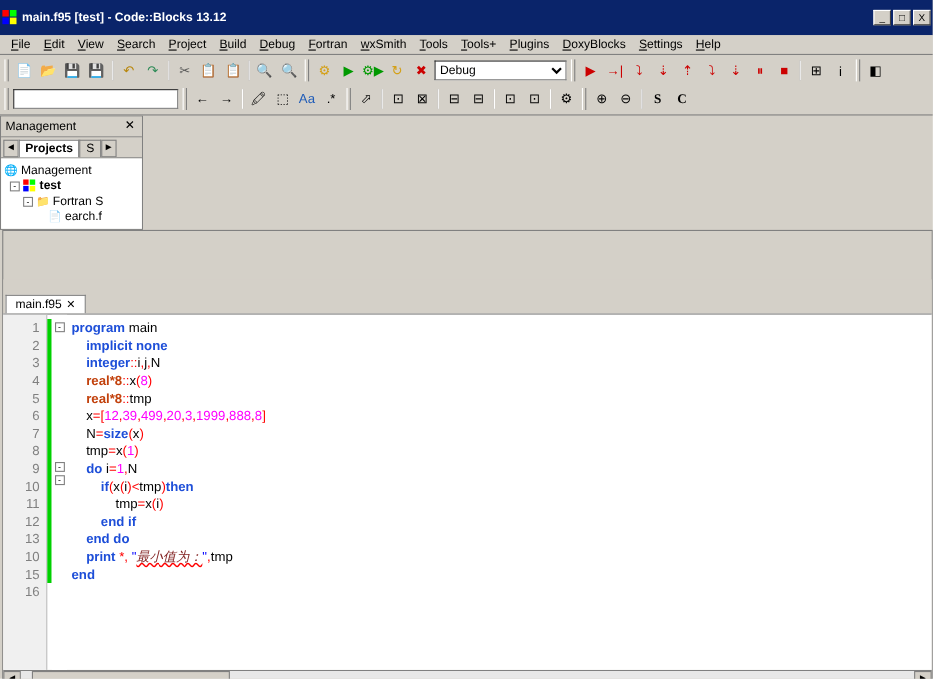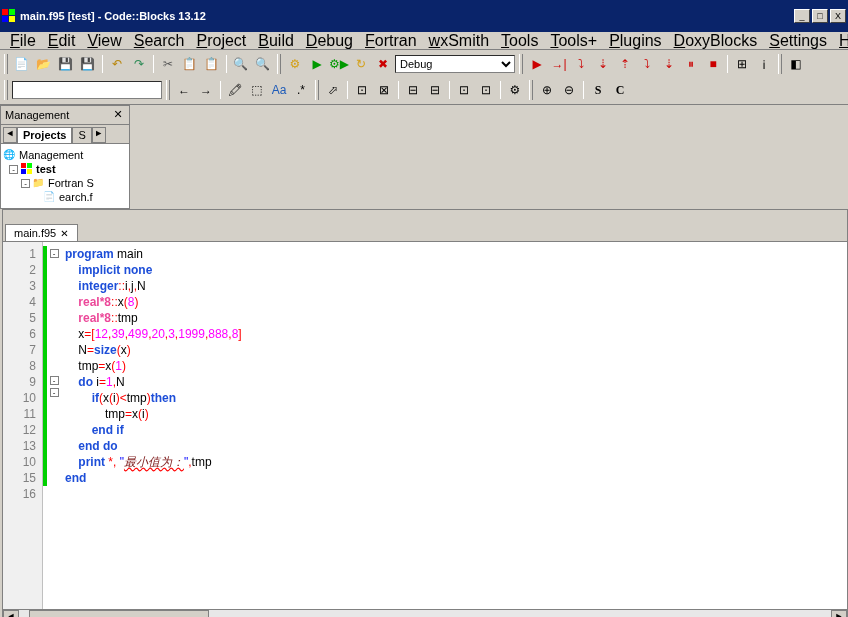--- a/index.html
+++ b/index.html
@@ -7,21 +7,21 @@
 
 
 .titlebar { background:#0a246a; color:#fff; height:32px; display:flex; align-items:center; padding:12px 2px; }
 .titlebar .app-icon { width:14px; height:14px; margin-right:4px; }
 .titlebar .title { flex:1; font-weight:bold; font-size:11px; }
 .titlebar .winbtns { display:flex; gap:2px; }
 .titlebar .winbtn { width:16px; height:14px; background:#d4d0c8; border:1px solid #fff; border-right-color:#404040; border-bottom-color:#404040; font-size:9px; text-align:center; line-height:12px; color:#000; cursor:pointer; }
 
 
 .menubar { background:#d4d0c8; height:18px; display:flex; align-items:center; padding:0 4px; border-bottom:1px solid #808080; }
-.menubar .menu-item { padding:0 6px; cursor:pointer; font-size:16px; }
+.menubar .menu-item { padding:0 6px; cursor:pointer; font-size:11px; }
 .menubar .menu-item u { text-decoration:underline; }
 
 
 .toolbars { background:#d4d0c8; border-bottom:1px solid #808080; padding:2px; }
 .toolbar-row { display:flex; align-items:center; height:24px; gap:2px; }
 .toolbar-row + .toolbar-row { margin-top:2px; }
 .tb-grip { width:4px; height:20px; border-left:1px solid #fff; border-right:1px solid #808080; margin:0 2px; }
 .tb-btn { width:20px; height:20px; display:flex; align-items:center; justify-content:center; cursor:pointer; font-size:12px; border:1px solid transparent; }
 .tb-sep { width:1px; height:18px; background:#808080; border-right:1px solid #fff; margin:0 2px; }
 .tb-combo { height:18px; background:#fff; border:1px inset #808080; font-size:11px; min-width:120px; }
@@ -40,32 +40,32 @@
 .mgmt-tab { padding:1px 5px; border:1px solid #808080; border-bottom:none; background:#fff; font-size:11px; font-weight:bold; cursor:pointer; }
 .mgmt-tab.inactive { background:#d4d0c8; font-weight:normal; }
 .tree { background:#fff; flex:1; padding:4px 2px; font-size:11px; overflow:hidden; }
 .tree-node { display:flex; align-items:center; padding:1px 0; white-space:nowrap; }
 .tree-indent { display:inline-block; }
 .tree-toggle { width:9px; height:9px; border:1px solid #808080; text-align:center; line-height:7px; font-size:8px; margin-right:2px; cursor:pointer; }
 .tree-ico { width:14px; height:12px; display:inline-block; margin-right:2px; text-align:center; font-size:10px; }
 
 
 .editor-area { flex:1; display:flex; flex-direction:column; border:1px solid #808080; margin-left:2px; }
-.editor-tabs { display:flex; background:#d4d0c8; padding:14px 2px 0; }
+.editor-tabs { display:flex; background:#d4d0c8; padding:14px 2px 0;margin-top:44px; }
 .editor-tab { display:flex; align-items:center; padding:2px 8px; border:1px solid #808080; border-bottom:none; background:#fff; font-size:11px; cursor:pointer; gap:4px; }
 .editor-tab .close { font-size:10px; cursor:pointer; }
 .editor { flex:1; background:#fff; display:flex; font-family:'Courier New',monospace; font-size:12px; overflow:hidden; position:relative; border-top:1px solid #808080; }
 .gutter { width:40px; background:#f0f0f0; text-align:right; padding:4px 6px 0 0; color:#808080; line-height:16px; border-right:1px solid #c0c0c0; }
 .changebar { width:4px; background:#00d000; height:240px; margin-top:4px; }
 .foldcol { width:14px; background:#fff; padding-top:4px; }
 .fold-mark { width:9px; height:9px; border:1px solid #808080; text-align:center; line-height:7px; font-size:8px; margin:3px auto; cursor:pointer; }
 .fold-sp { height:16px; }
 .code { flex:1; padding:4px 0 0 4px; line-height:16px; white-space:pre; }
 .kw { color:#1d4ed8; font-weight:bold; }
-.ty { color:#ec4899; font-weight:bold; }
+.ty { color:#c2410c; font-weight:bold; }
 .num { color:#ff00ff; }
 .str { color:#0000ff; }
 .op { color:#ff0000; }
 .id { color:#000; }
 .zh { color:#7f1d1d; text-decoration:underline wavy #ff0000;font-style:italic; }
 .hscroll { height:16px; background:#d4d0c8; border-top:1px solid #808080; display:flex; }
 .hscroll .track { flex:1; background:#e8e8e8; }
 .hscroll .thumb { width:180px; height:14px; background:#d4d0c8; border:1px solid #808080; margin-left:10px; }
 .hscroll .arr { width:16px; height:16px; background:#d4d0c8; border:1px solid #808080; text-align:center; font-size:9px; cursor:pointer; }
 

